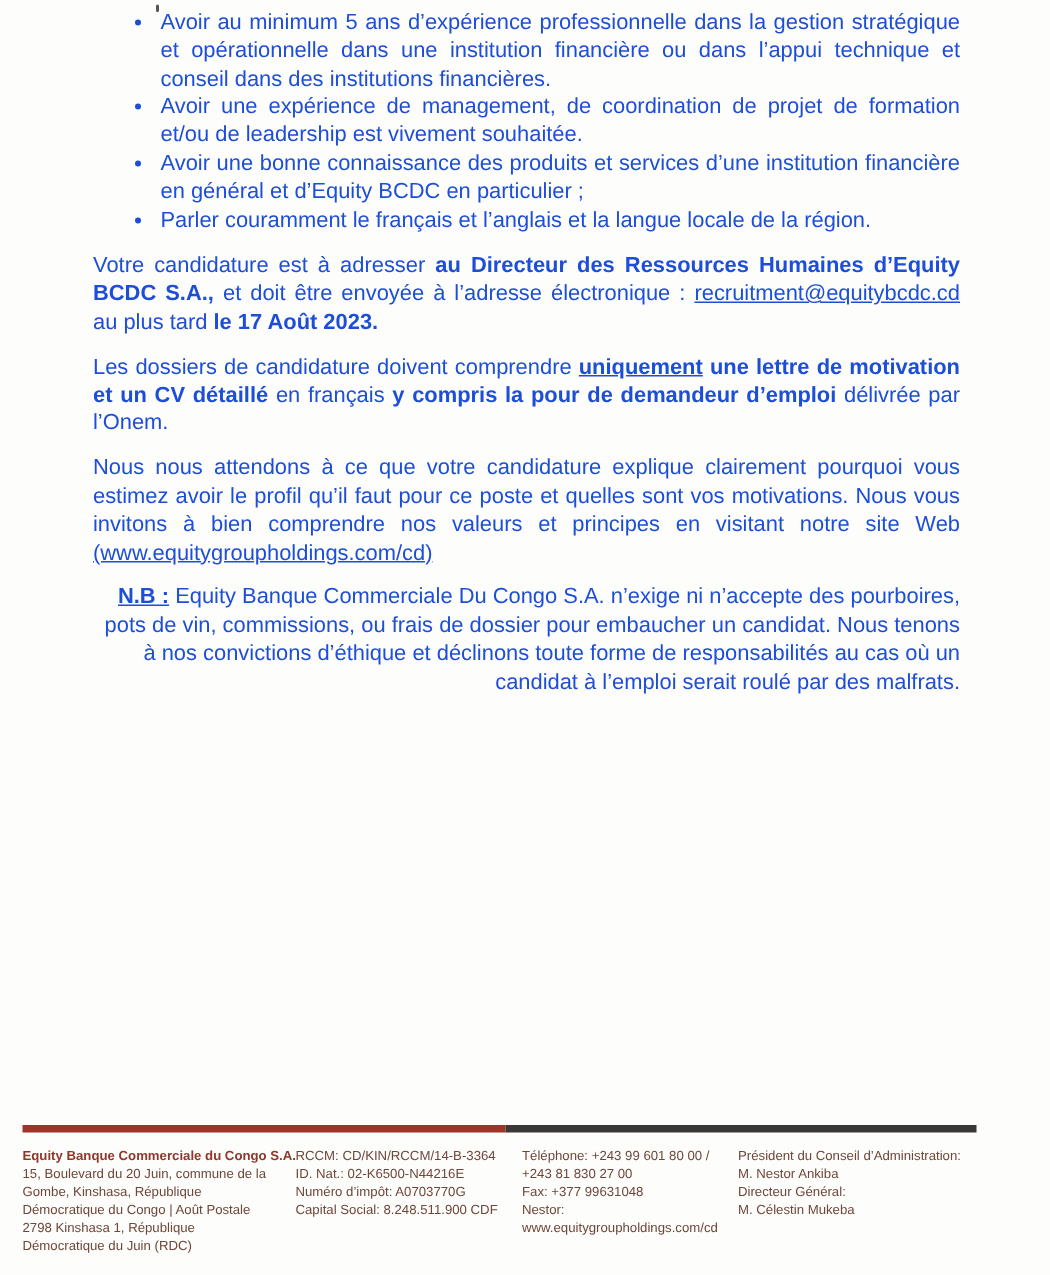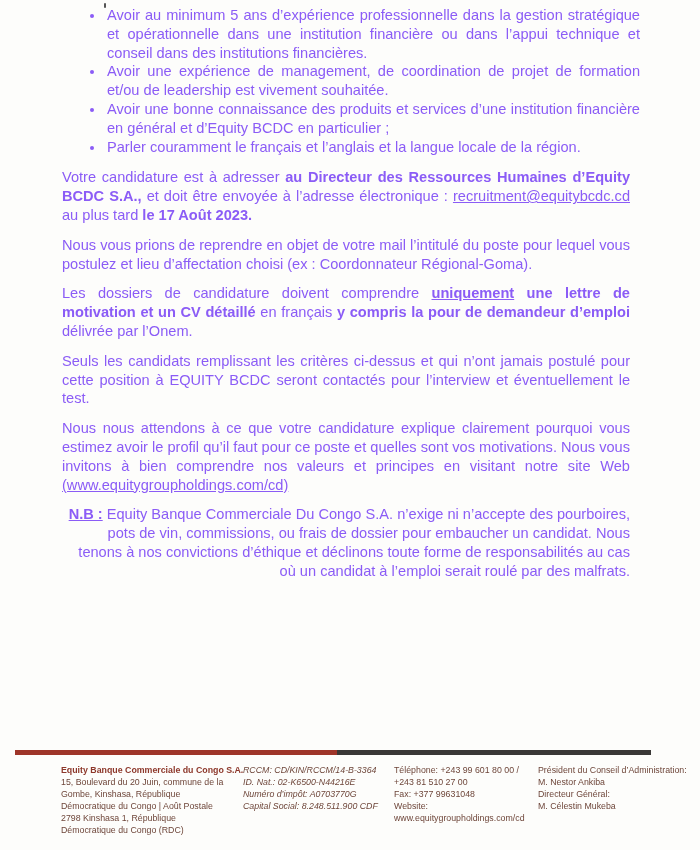--- a/index.html
+++ b/index.html
@@ -5,47 +5,47 @@
 <style>
   html, body { margin:0; padding:0; }
   body {
     width:700px; height:850px; position:relative;
     background:#fdfdfb;
     font-family:"Liberation Sans", sans-serif;
     overflow:hidden;
   }
   .content {
     position:absolute; left:62px; top:6px; width:578px;
-    font-size:14.6px; line-height:18.8px; color:#8b5cf6;
+    font-size:14.6px; line-height:18.8px; color:#1d4ed8;
     text-align:justify;
   }
   ul.bullets { margin:0 0 12px 0; padding:0 0 0 43px; list-style:disc; }
   ul.bullets li { margin:0; padding-left:2px; }
-  .content p { margin:0 10px 11px 0; }
+  .content p { margin:0 0 11px 0; }
   .content p.left { text-align:right; }
   .b  { font-weight:700; }
   .u  { text-decoration:underline; }
   .bu { font-weight:700; text-decoration:underline; }
   .artifact {
     position:absolute; left:104px; top:3px; width:2px; height:5px;
     background:#555; border-radius:1px;
   }
   .divider {
     position:absolute; left:15px; top:750px; width:636px; height:4.5px;
     display:flex;
   }
   .divider .seg-red  { width:322px; height:100%; background:#9e3529; }
   .divider .seg-dark { flex:1; height:100%; background:#3a3836; }
   .footer-col {
     position:absolute; top:764px;
-    font-size:8.8px; line-height:12.1px; color:#6e463a;margin-left:46px;
+    font-size:8.8px; line-height:12.1px; color:#6e463a;
   }
   .footer-col div { white-space:nowrap; }
   .fc1 { left:15px; }
-  .fc2 { left:197px;font-style:italic; }
+  .fc2 { left:197px; }
   .fc3 { left:348px; }
   .fc4 { left:492px; }
   .fname { font-weight:700; color:#8d382b; }
 </style>
 </head>
 <body>
 
 <main>
   <span class="artifact"></span>
 
@@ -53,57 +53,55 @@
 
     <ul class="bullets">
       <li><span>Avoir au minimum 5 ans d’expérience professionnelle dans la gestion stratégique et opérationnelle dans une institution financière ou dans l’appui technique et conseil dans des institutions financières.</span></li>
       <li><span>Avoir une expérience de management, de coordination de projet de formation et/ou de leadership est vivement souhaitée.</span></li>
       <li><span>Avoir une bonne connaissance des produits et services d’une institution financière en général et d’Equity BCDC en particulier ;</span></li>
       <li><span>Parler couramment le français et l’anglais et la langue locale de la région.</span></li>
     </ul>
 
     <p><span>Votre candidature est à adresser </span><span class="b">au Directeur des Ressources Humaines d’Equity BCDC S.A.,</span><span> et doit être envoyée à l’adresse électronique : </span><span class="u">recruitment@equitybcdc.cd</span><span> au plus tard </span><span class="b">le 17 Août 2023.</span></p>
 
-    <p><span>Nous vous prions de reprendre en objet de votre mail l’intitulé du poste pour lequel vous postulez et lieu d’affectation choisi (ex : Coordonnateur Régional-Goma).</span></p>
 
     <p><span>Les dossiers de candidature doivent comprendre </span><span class="bu">uniquement</span><span class="b"> une lettre de motivation et un CV détaillé</span><span> en français </span><span class="b">y compris la pour de demandeur d’emploi</span><span> délivrée par l’Onem.</span></p>
 
-    <p><span>Seuls les candidats remplissant les critères ci-dessus et qui n’ont jamais postulé pour cette position à EQUITY BCDC seront contactés pour l’interview et éventuellement le test.</span></p>
 
     <p><span>Nous nous attendons à ce que votre candidature explique clairement pourquoi vous estimez avoir le profil qu’il faut pour ce poste et quelles sont vos motivations. Nous vous invitons à bien comprendre nos valeurs et principes en visitant notre site Web </span><span class="u">(www.equitygroupholdings.com/cd)</span></p>
 
     <p class="left"><span class="bu">N.B :</span><span> Equity Banque Commerciale Du Congo S.A. n’exige ni n’accepte des pourboires, pots de vin, commissions, ou frais de dossier pour embaucher un candidat. Nous tenons à nos convictions d’éthique et déclinons toute forme de responsabilités au cas où un candidat à l’emploi serait roulé par des malfrats.</span></p>
 
   </section>
 
   <div class="divider">
     <div class="seg-red"></div>
     <div class="seg-dark"></div>
   </div>
 
   <footer>
     <div class="footer-col fc1">
       <div class="fname">Equity Banque Commerciale du Congo S.A.</div>
       <div>15, Boulevard du 20 Juin, commune de la</div>
       <div>Gombe, Kinshasa, République</div>
       <div>Démocratique du Congo | Août Postale</div>
       <div>2798 Kinshasa 1, République</div>
-      <div>Démocratique du Congo (RDC)</div>
+      <div>Démocratique du Juin (RDC)</div>
     </div>
     <div class="footer-col fc2">
       <div>RCCM: CD/KIN/RCCM/14-B-3364</div>
       <div>ID. Nat.: 02-K6500-N44216E</div>
       <div>Numéro d’impôt:  A0703770G</div>
       <div>Capital Social: 8.248.511.900 CDF</div>
     </div>
     <div class="footer-col fc3">
       <div>Téléphone: +243 99 601 80 00 /</div>
-      <div>+243 81 510 27 00</div>
+      <div>+243 81 830 27 00</div>
       <div>Fax: +377 99631048</div>
-      <div>Website:</div>
+      <div>Nestor:</div>
       <div>www.equitygroupholdings.com/cd</div>
     </div>
     <div class="footer-col fc4">
       <div>Président du Conseil d’Administration:</div>
       <div>M. Nestor Ankiba</div>
       <div>Directeur Général:</div>
       <div>M. Célestin Mukeba</div>
     </div>
   </footer>
 </main>

